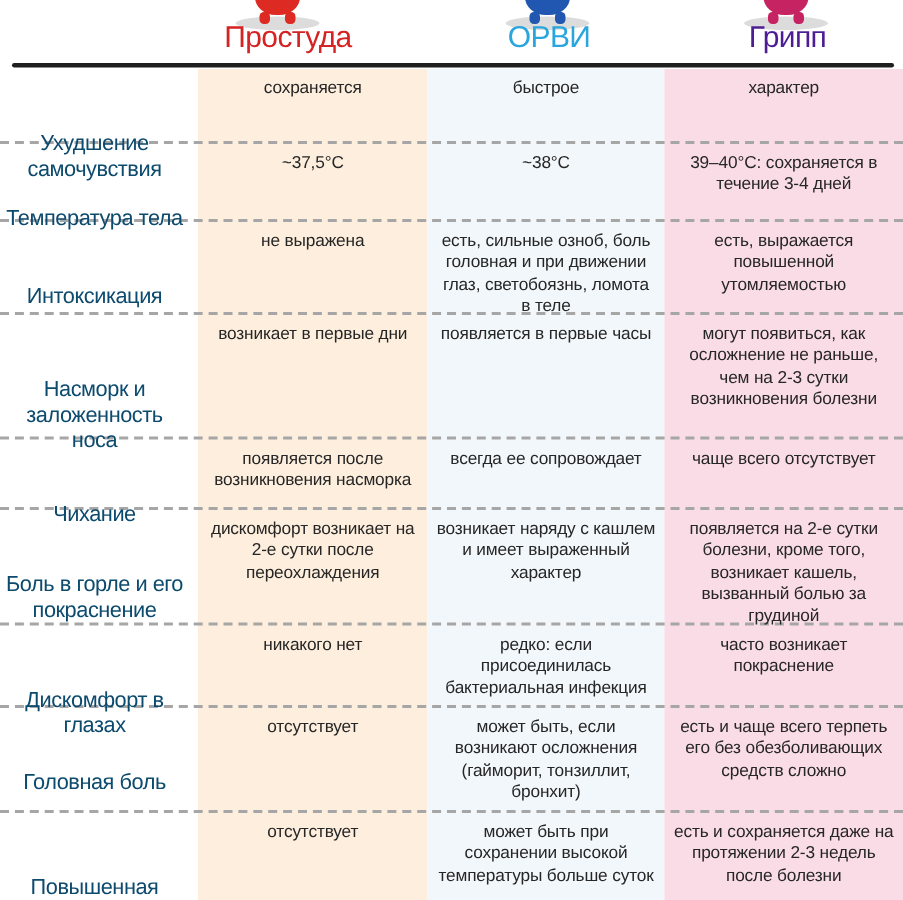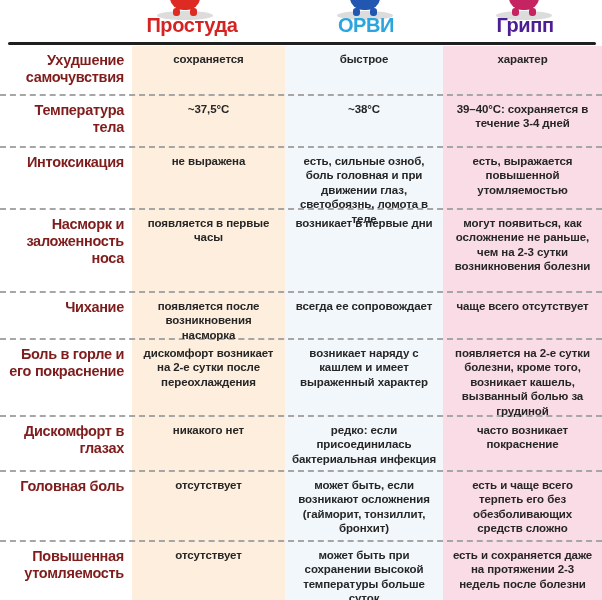--- a/index.html
+++ b/index.html
@@ -1,18 +1,18 @@
 <!DOCTYPE html>
 <html lang="ru"><head>
 <meta charset="utf-8">
 <style>
   html,body{margin:0;padding:0;background:#fff;}
   .page{
     position:relative;width:602px;height:600px;overflow:hidden;background:#ffffff;
-    font-family:"Liberation Sans",sans-serif;font-weight:700;
+    font-family:"Liberation Sans",sans-serif;font-weight:400;
   }
   
   .stripe{position:absolute;top:46px;height:554px;}
   .stripe-cold{left:132px;width:153px;background:#fdeedd;}
   .stripe-orvi{left:285px;width:158px;background:#f2f7fb;}
   .stripe-flu{left:443px;width:159px;background:#f9dce6;}
   
   .header-line{position:absolute;top:42px;left:8px;right:6px;height:3px;background:#1f1f1f;border-radius:2px;}
   .col-title{position:absolute;top:14px;transform:translateX(-50%);font-size:20px;letter-spacing:-0.4px;white-space:nowrap;}
   .title-cold{left:192px;color:#d42322;}
@@ -33,22 +33,23 @@
   .germ-flu .germ-body,.germ-flu .germ-foot{background:#c52361;}
   
   .table{position:absolute;top:46px;left:0;width:602px;}
   .row{
     display:grid;grid-template-columns:132px 153px 158px 159px;
     box-sizing:border-box;border-bottom:2px dashed #a6a6a6;
   }
   .row:last-child{border-bottom:none;}
   .cell{box-sizing:border-box;padding:6px 6px 0 6px;color:#262626;font-size:11.5px;line-height:1.25;text-align:center;letter-spacing:-0.1px;}
   .cell.label{
-    text-align:right;color:#7f1d1d;font-size:14.5px;line-height:1.18;letter-spacing:-0.3px;
+    text-align:center;color:#0c4a6e;font-size:14.5px;line-height:1.18;letter-spacing:-0.3px;
     padding:6px 8px 0 2px;
+    margin-top:36px;
   }
 </style>
 </head>
 <body>
 
 <div class="page">
 
   <div class="stripe stripe-cold"></div>
   <div class="stripe stripe-orvi"></div>
   <div class="stripe stripe-flu"></div>
@@ -96,22 +97,22 @@
 
     <div class="row" style="height:62px">
       <div class="cell label">Интоксикация</div>
       <div class="cell">не выражена</div>
       <div class="cell">есть, сильные озноб, боль головная и при движении глаз, светобоязнь, ломота в теле</div>
       <div class="cell">есть, выражается повышенной утомляемостью</div>
     </div>
 
     <div class="row" style="height:83px">
       <div class="cell label">Насморк и заложенность носа</div>
+      <div class="cell">возникает в первые дни</div>
       <div class="cell">появляется в первые часы</div>
-      <div class="cell">возникает в первые дни</div>
       <div class="cell">могут появиться, как осложнение не раньше, чем на 2-3 сутки возникновения болезни</div>
     </div>
 
     <div class="row" style="height:47px">
       <div class="cell label">Чихание</div>
       <div class="cell">появляется после возникновения насморка</div>
       <div class="cell">всегда ее сопровождает</div>
       <div class="cell">чаще всего отсутствует</div>
     </div>
 

